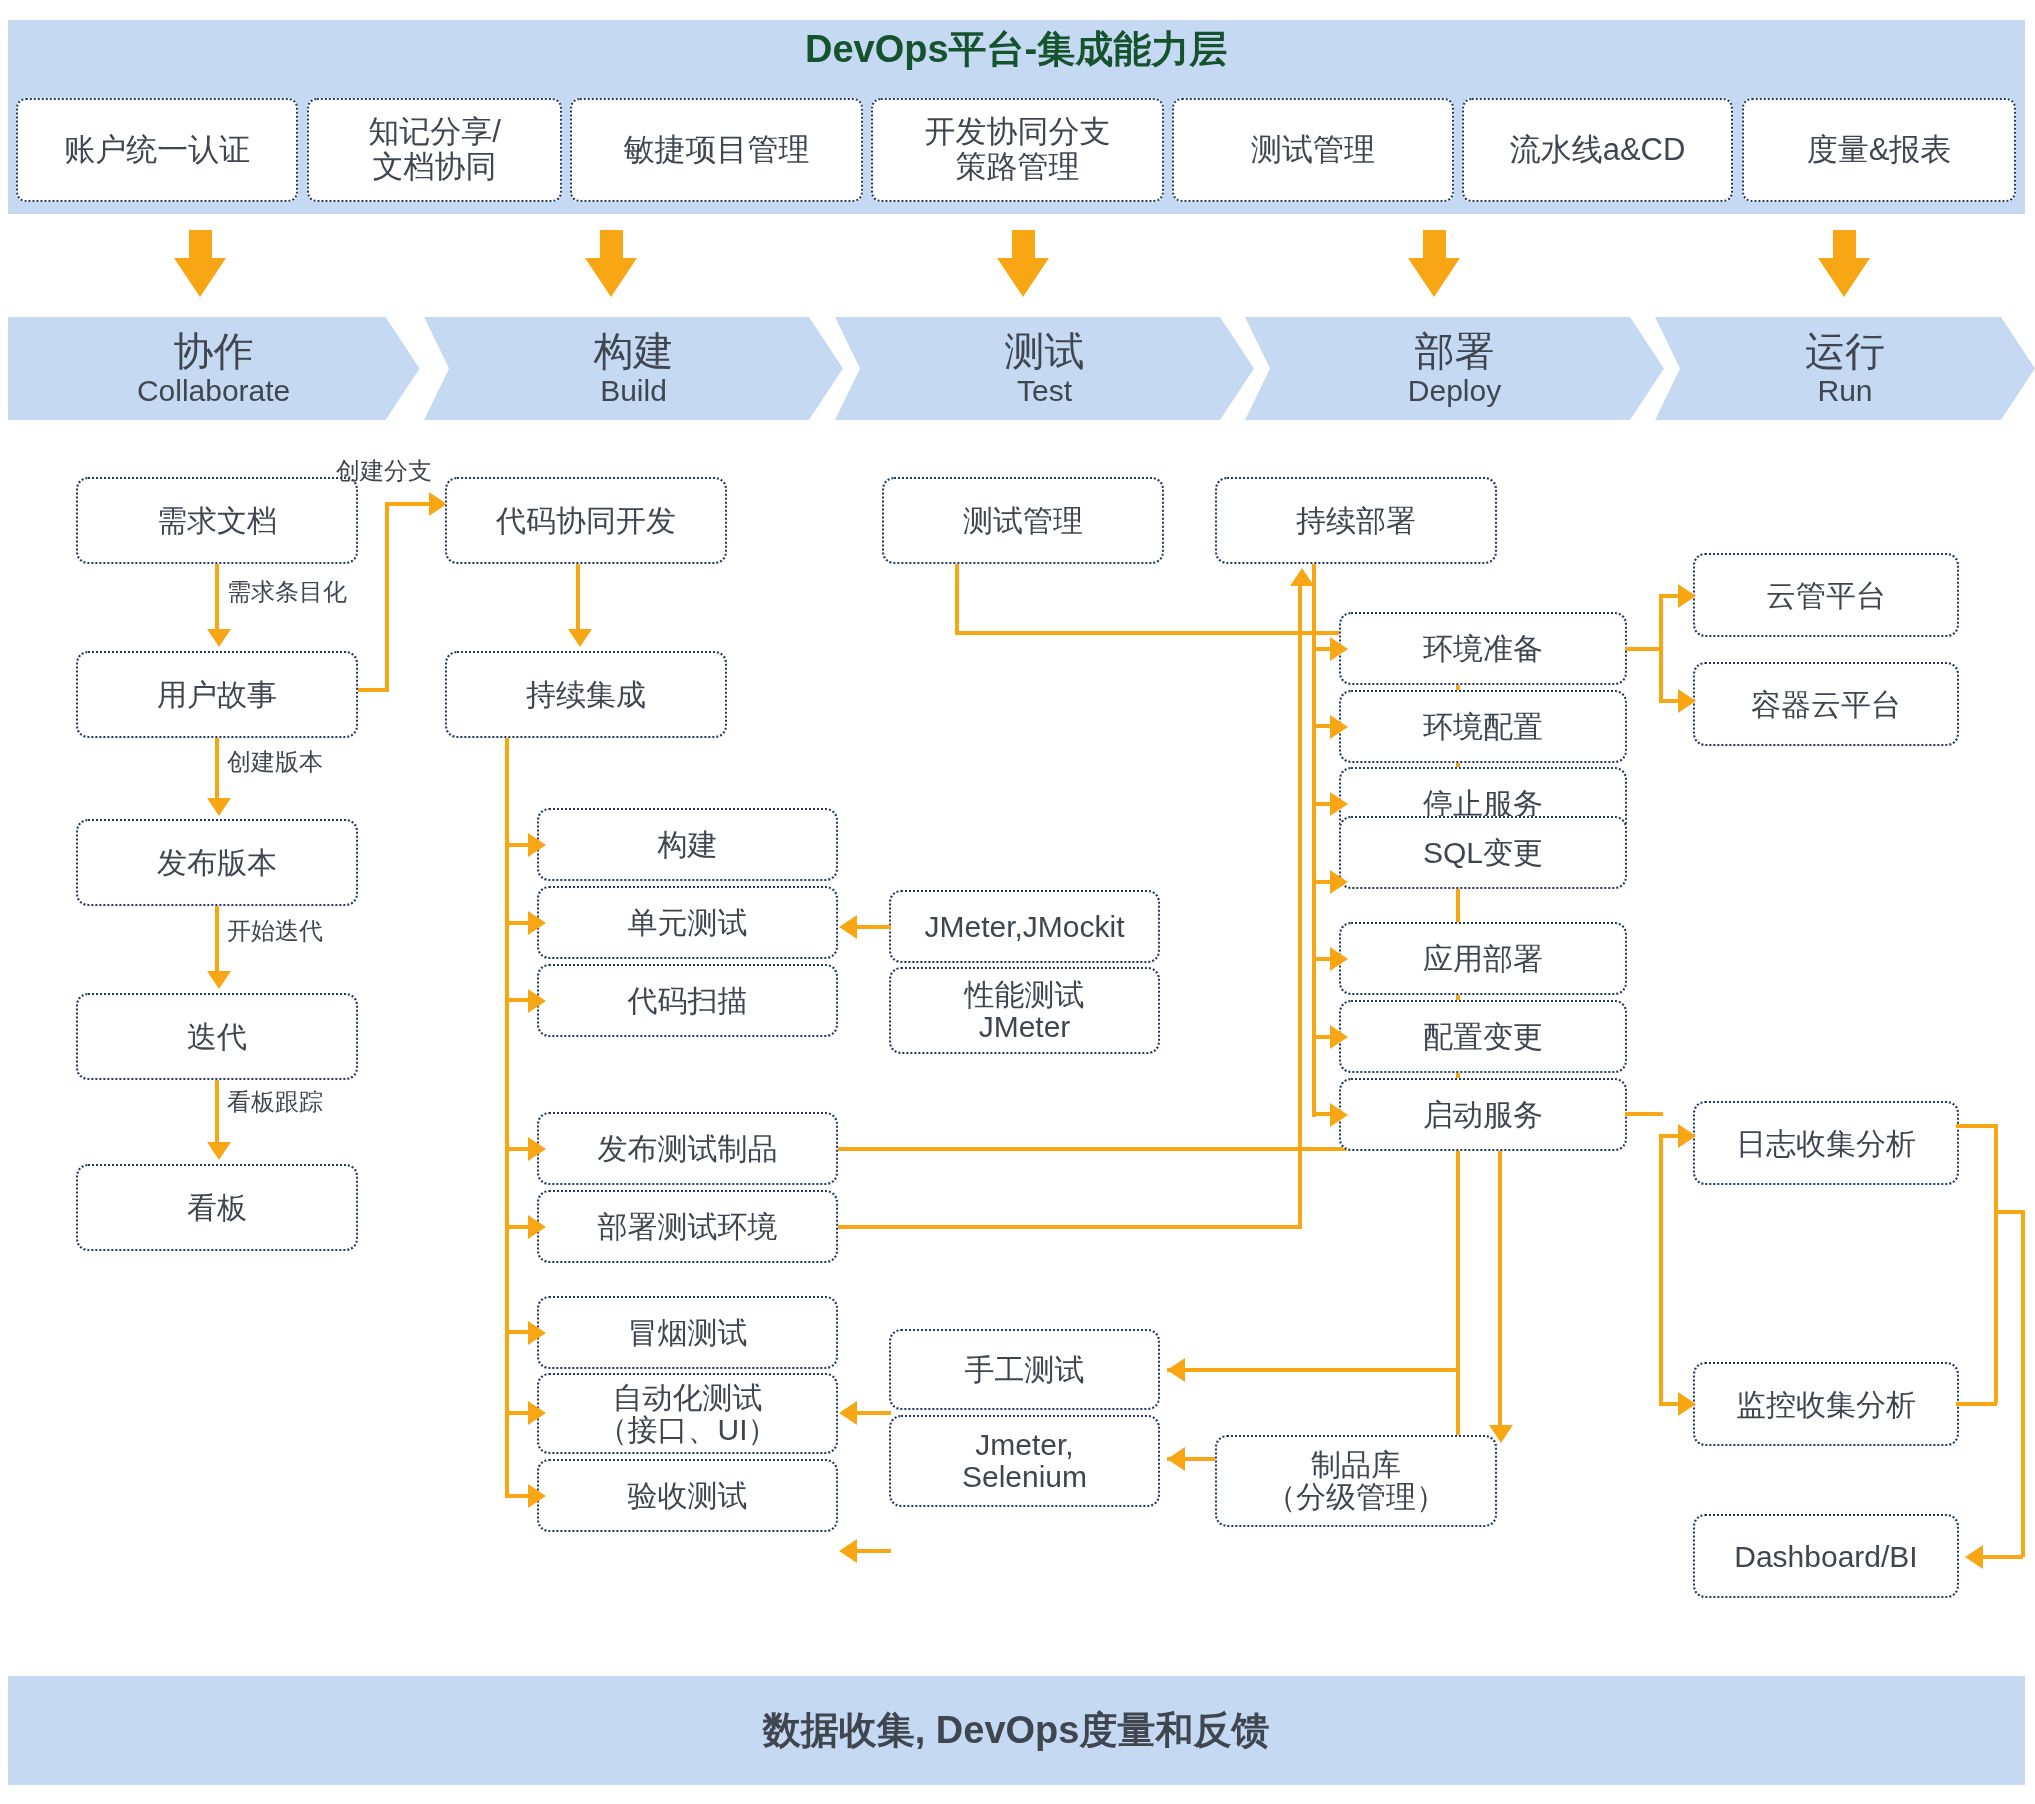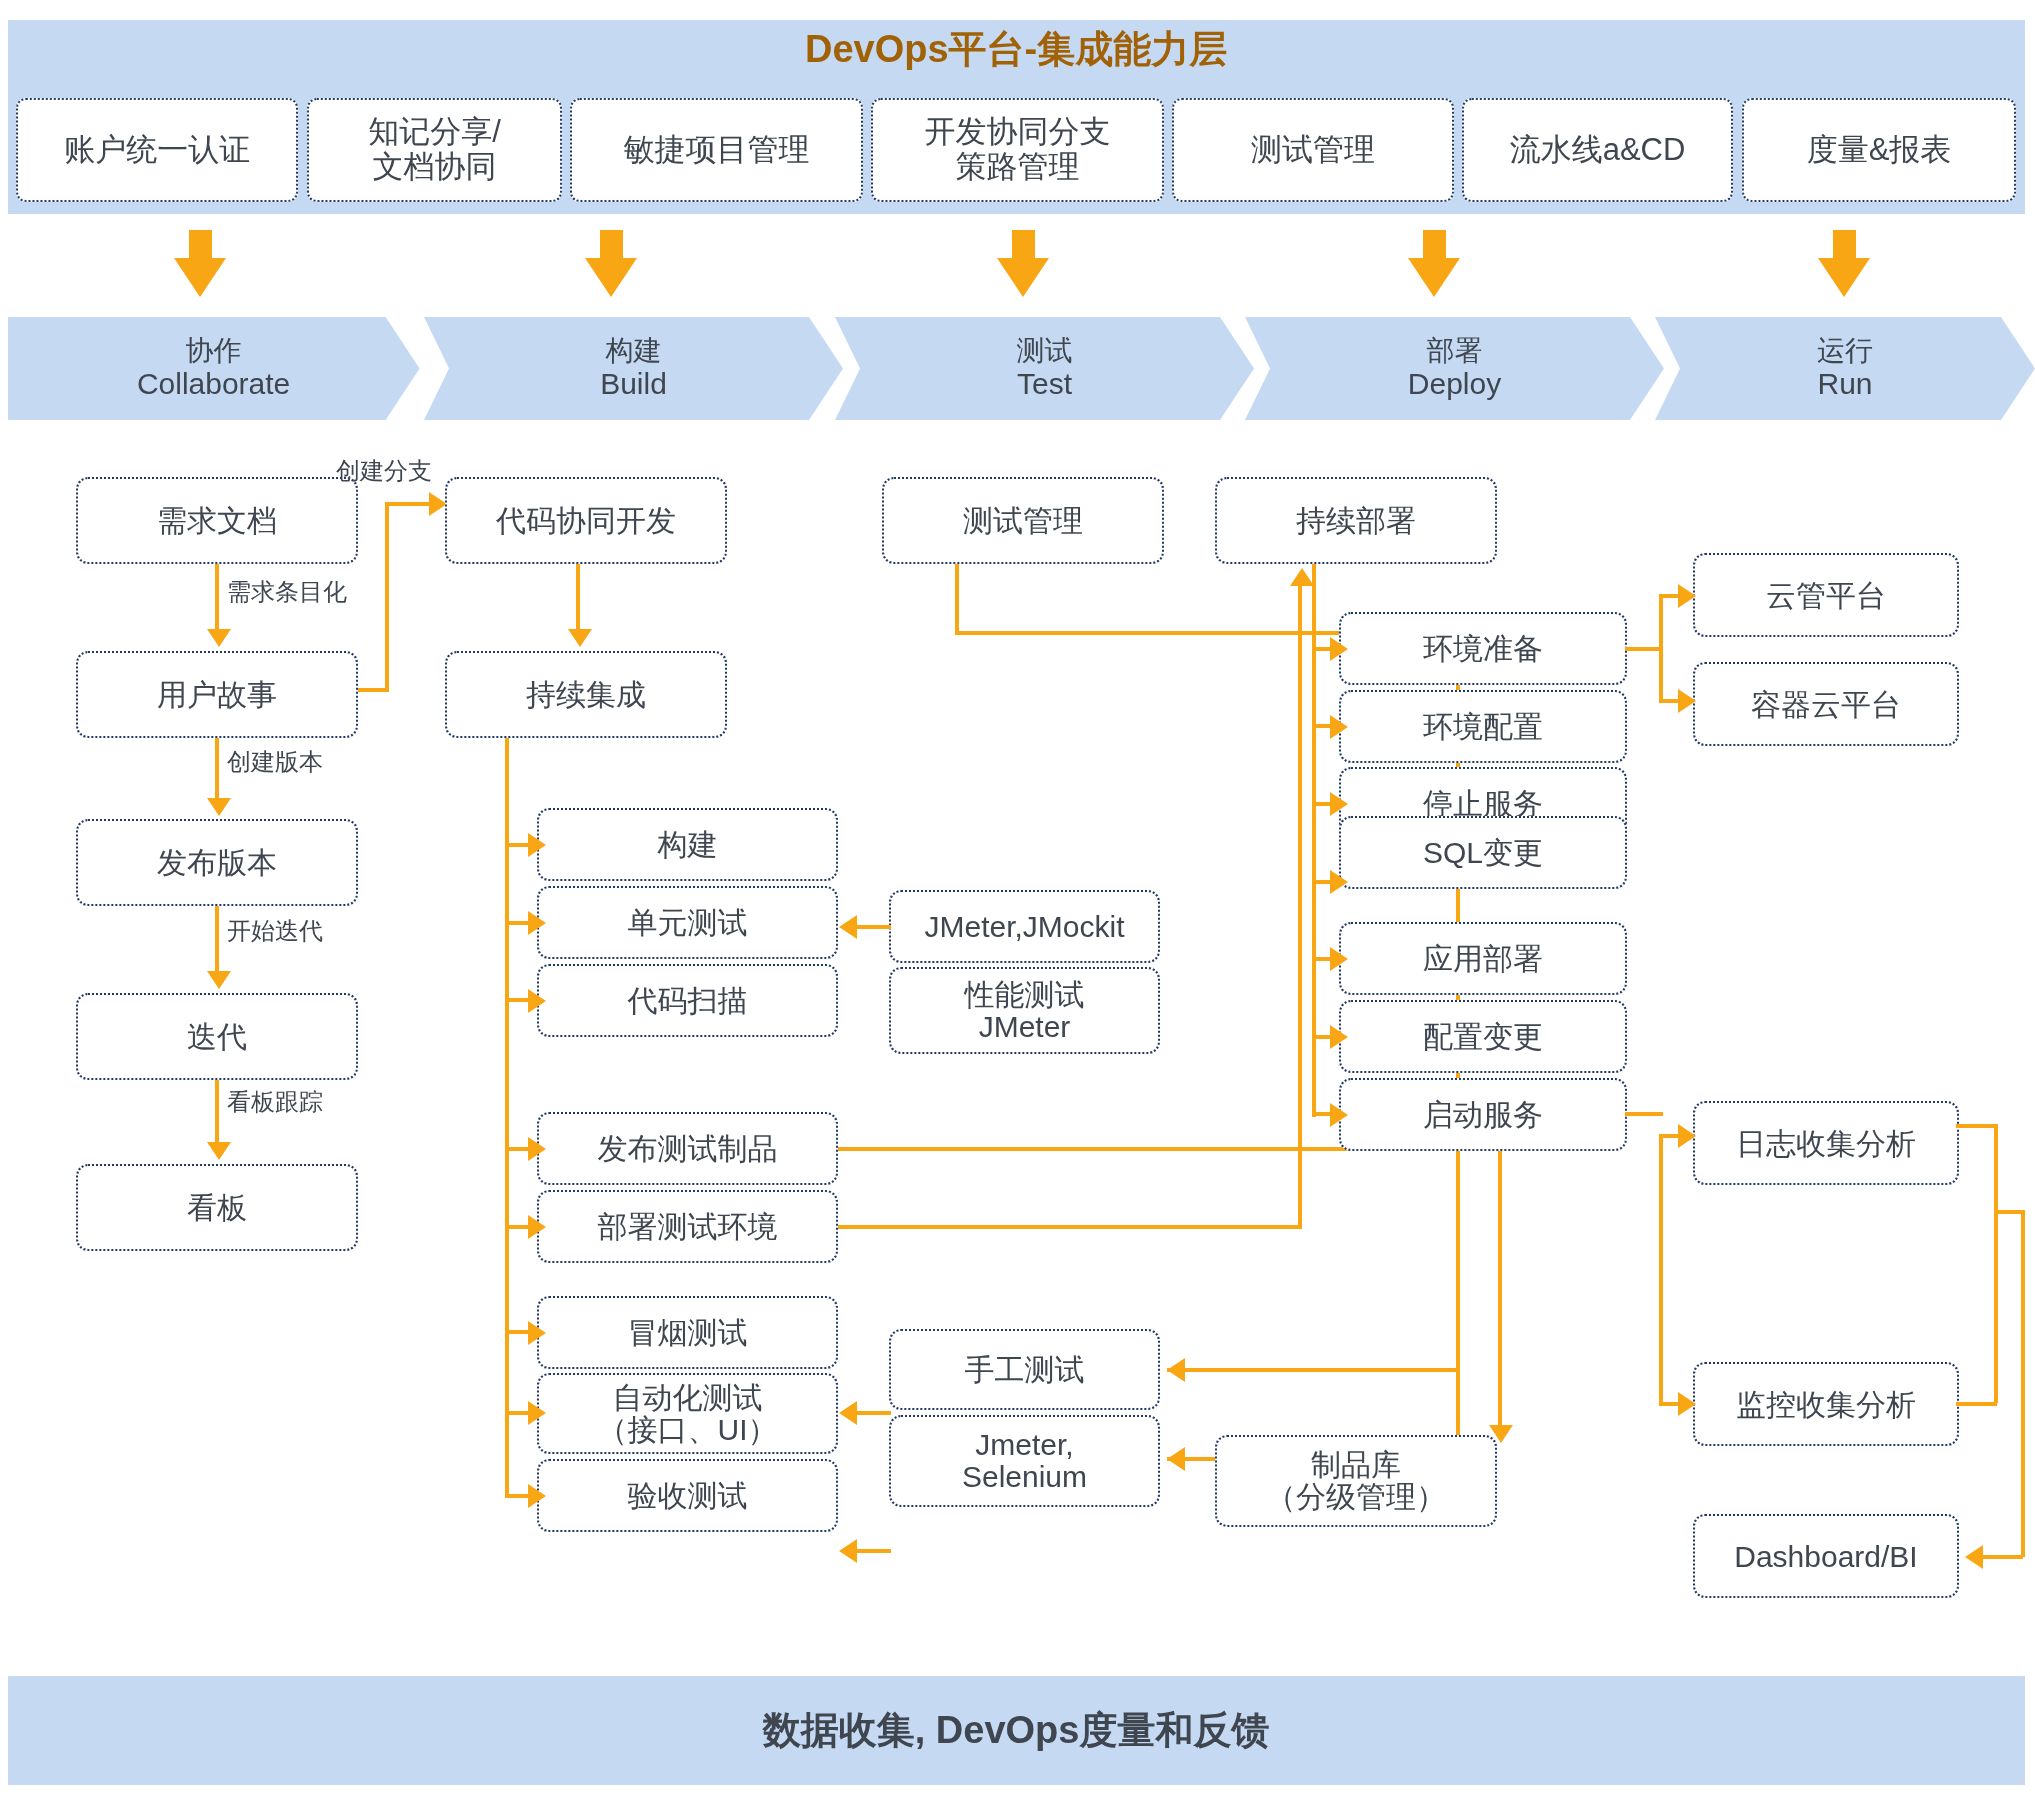--- a/index.html
+++ b/index.html
@@ -4,40 +4,40 @@
 <style>
   html,body{margin:0;padding:0;background:#ffffff;}
   body{font-family:"Liberation Sans","DejaVu Sans",sans-serif;color:#3f4650;}
   #stage{position:relative;width:2035px;height:1805px;background:#fff;overflow:hidden;}
 
   
   .band{position:absolute;background:#c5daf2;}
   #header-band{left:7.6px;top:19.5px;width:2017px;height:194px;}
   #header-title{position:absolute;left:7.6px;top:25px;width:2017px;height:49px;
     display:flex;align-items:center;justify-content:center;
-    font-size:38px;font-weight:bold;color:#a16207;letter-spacing:0px;}
+    font-size:38px;font-weight:bold;color:#14532d;letter-spacing:0px;}
   .cap-box{position:absolute;top:98px;height:104px;background:#ffffff;
     border:2.7px dotted #1f3864;border-radius:9.8px;
     display:flex;align-items:center;justify-content:center;text-align:center;
     font-size:31px;line-height:1.12;color:#3f4650;box-sizing:border-box;}
 
   
   .downarrow{position:absolute;width:52px;}
   .downarrow .shaft{position:absolute;left:14.7px;top:0;width:23px;height:31px;background:#f9a615;}
   .downarrow .head{position:absolute;left:0;top:28px;width:0;height:0;
     border-left:26px solid transparent;border-right:26px solid transparent;
     border-top:39px solid #f9a615;}
 
   
   .chev{position:absolute;top:317px;height:103px;background:#c5daf2;
     clip-path:polygon(0 0, calc(100% - 34px) 0, 100% 50%, calc(100% - 34px) 100%, 0 100%, 25px 50%);
     display:flex;flex-direction:column;align-items:center;justify-content:center;
     font-size:30px;line-height:1.16;color:#3f4650;}
   .chev.first{clip-path:polygon(0 0, calc(100% - 34px) 0, 100% 50%, calc(100% - 34px) 100%, 0 100%);}
-  .chev .cn{font-size:28px;}
+  .chev .cn{font-size:40px;}
   .chev .en{font-size:30px;}
 
   
   .node{position:absolute;background:#ffffff;border:2.7px dotted #1f3864;border-radius:12px;
     display:flex;align-items:center;justify-content:center;text-align:center;
     font-size:30px;line-height:1.1;color:#3f4650;box-sizing:border-box;padding:1.1px 3.3px;}
   .node.two{line-height:1.06;}
 
   
   .elabel{position:absolute;font-size:24px;color:#3f4650;white-space:nowrap;}

